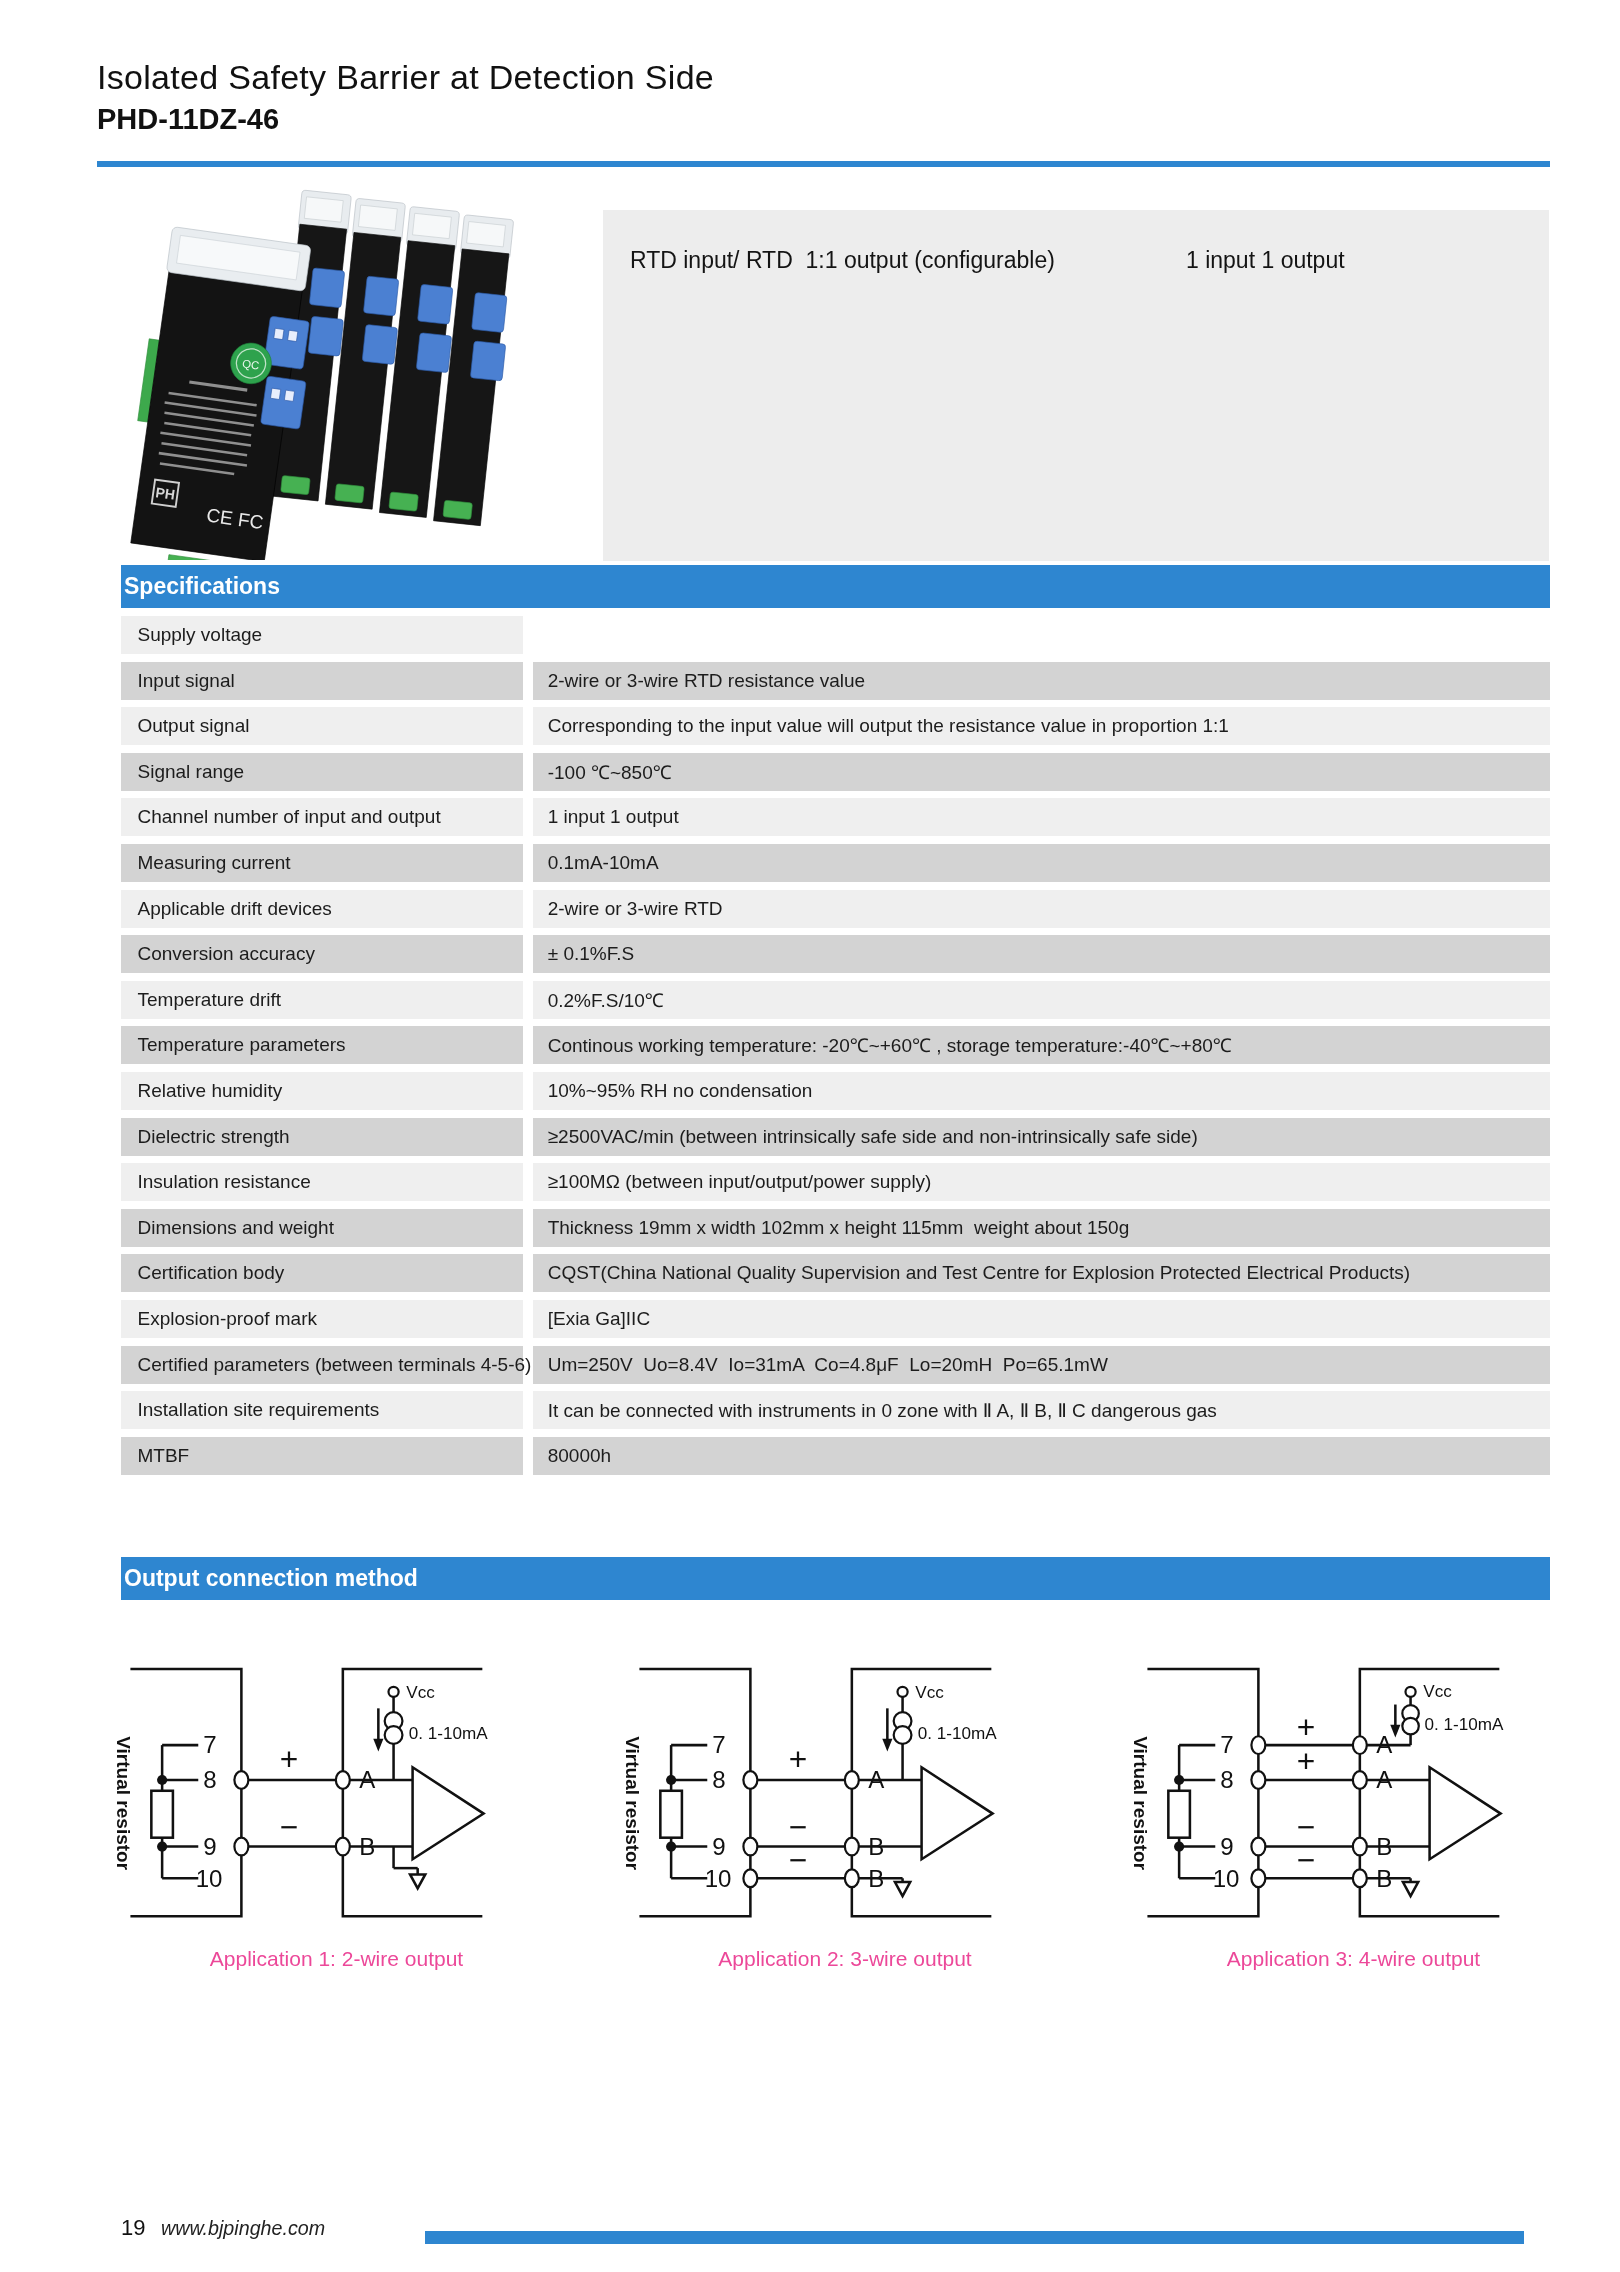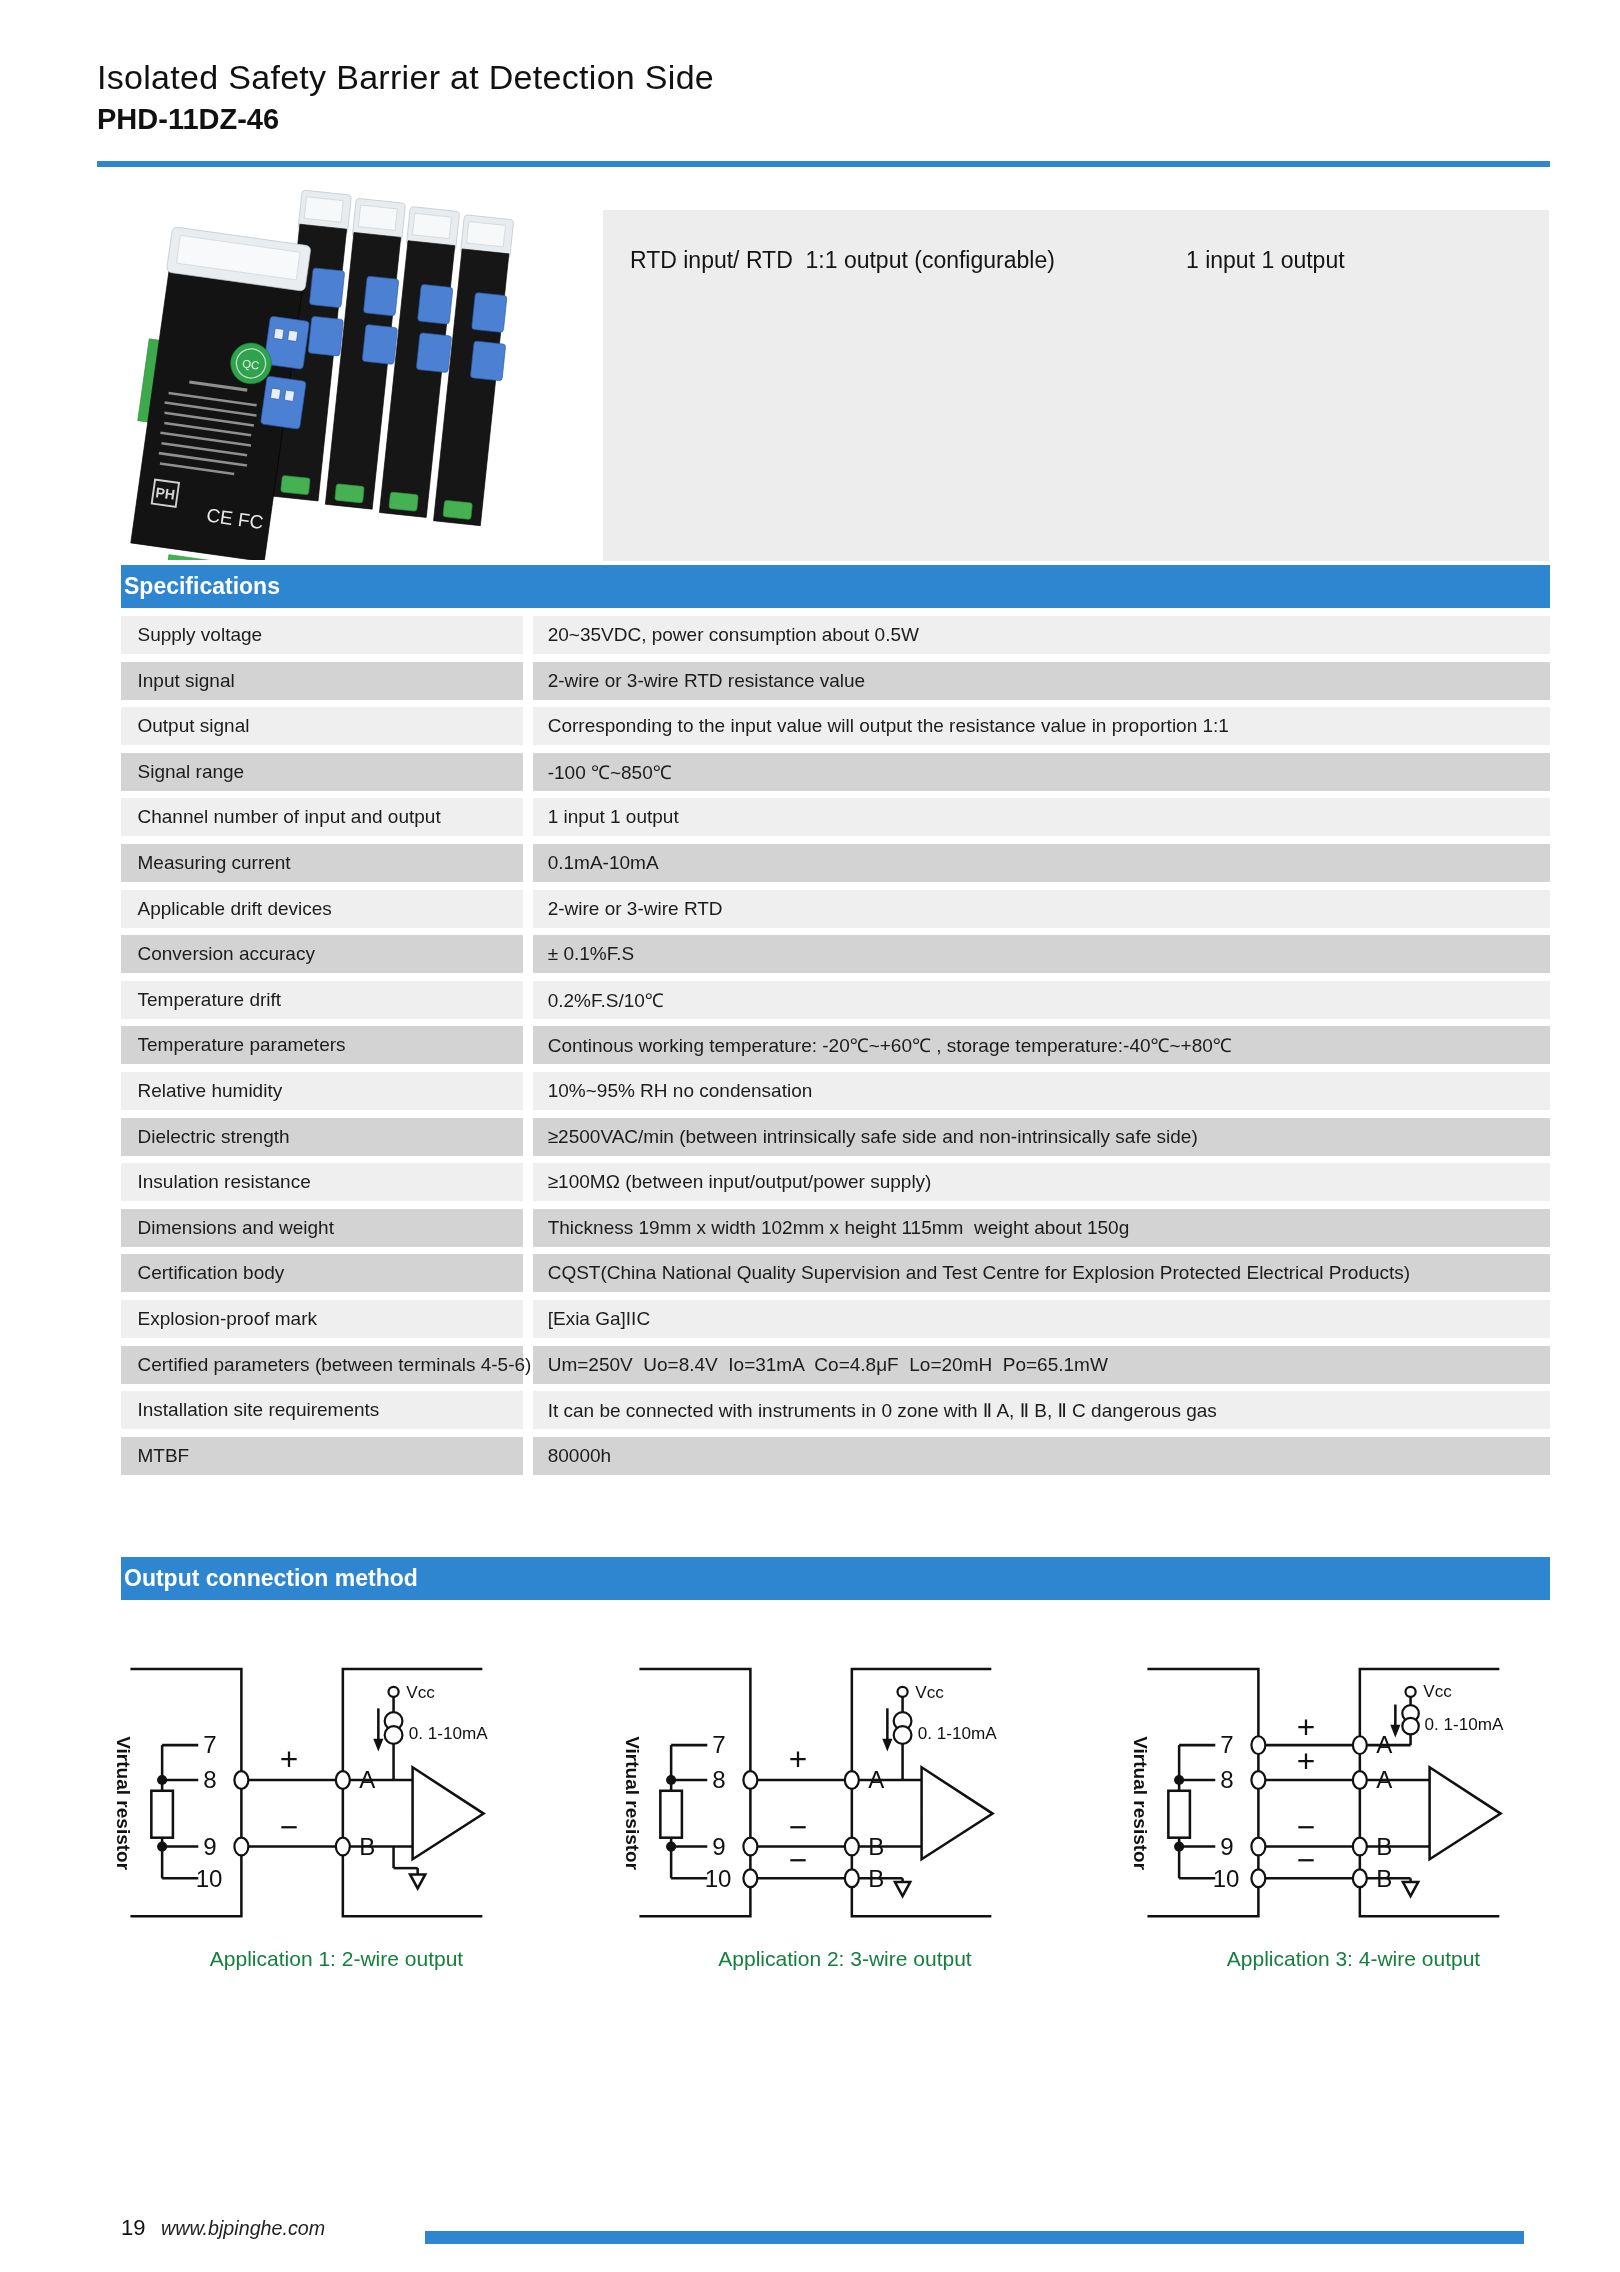--- a/index.html
+++ b/index.html
@@ -30,21 +30,21 @@
     box-sizing:border-box;font-size:19px;white-space:pre;}
   .spec-row .value{flex:1;display:flex;align-items:center;padding-left:15.2px;box-sizing:border-box;
     font-size:19px;white-space:pre-wrap;}
   .spec-row.light .label,.spec-row.light .value{background:#efefef;}
   .spec-row.dark .label,.spec-row.dark .value{background:#d3d3d3;}
 
   
   .diagrams{position:absolute;left:95px;top:1650px;width:1500px;display:flex;justify-content:space-between;}
   .diagram{width:483px;}
   .diagram svg{display:block;}
-  .caption{text-align:center;font-size:21px;margin-top:18px;color:#15803d;}
+  .caption{text-align:center;font-size:21px;margin-top:18px;color:#ec4899;}
 
   
   .cd line,.cd path,.cd polygon,.cd rect,.cd ellipse,.cd circle{stroke:#111;fill:none;stroke-width:4px;}
   .cd ellipse,.cd circle{stroke-width:3.5px;}
   .cd .fillw{fill:#ffffff;}
   .cd .dot{fill:#111;stroke:none;}
   .cd .arrowhead{fill:#111;stroke:none;}
   .cd text{fill:#111;stroke:none;font-family:"Liberation Sans",sans-serif;}
   .cd .num{font-size:38px;}
   .cd .pol{font-size:50px;text-anchor:middle;}
@@ -147,21 +147,20 @@
     <span class="desc-right">1 input 1 output</span>
   </div>
 
   <div class="section-bar bar-specs">
     <span>Specifications</span>
   </div>
 
   <div class="spec-table">
     <div class="spec-row light">
         <div class="label">Supply voltage</div>
-        <div class="value">20~35VDC, power consumption about 0.5W</div>
       </div>
     <div class="spec-row dark">
         <div class="label">Input signal</div>
         <div class="value">2-wire or 3-wire RTD resistance value</div>
       </div>
     <div class="spec-row light">
         <div class="label">Output signal</div>
         <div class="value">Corresponding to the input value will output the resistance value in proportion 1:1</div>
       </div>
     <div class="spec-row dark">

